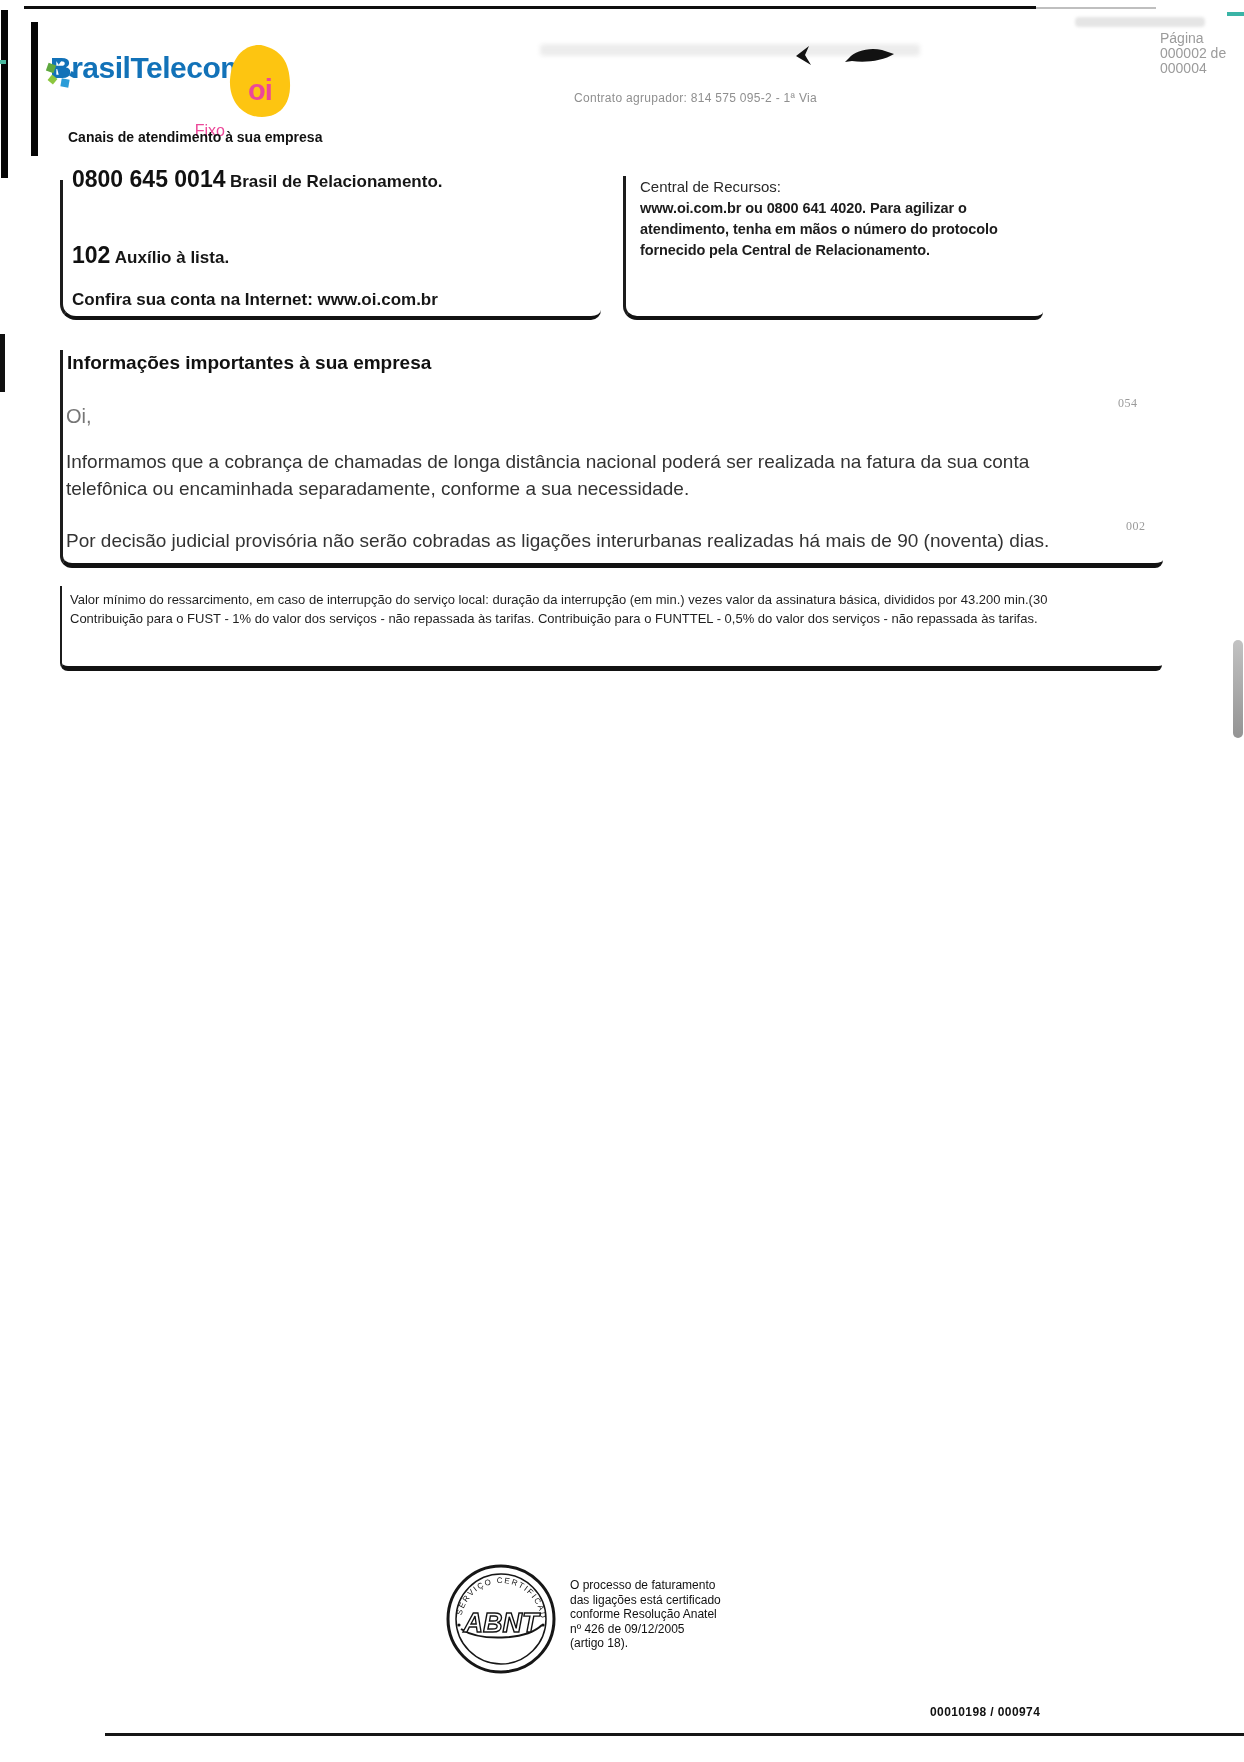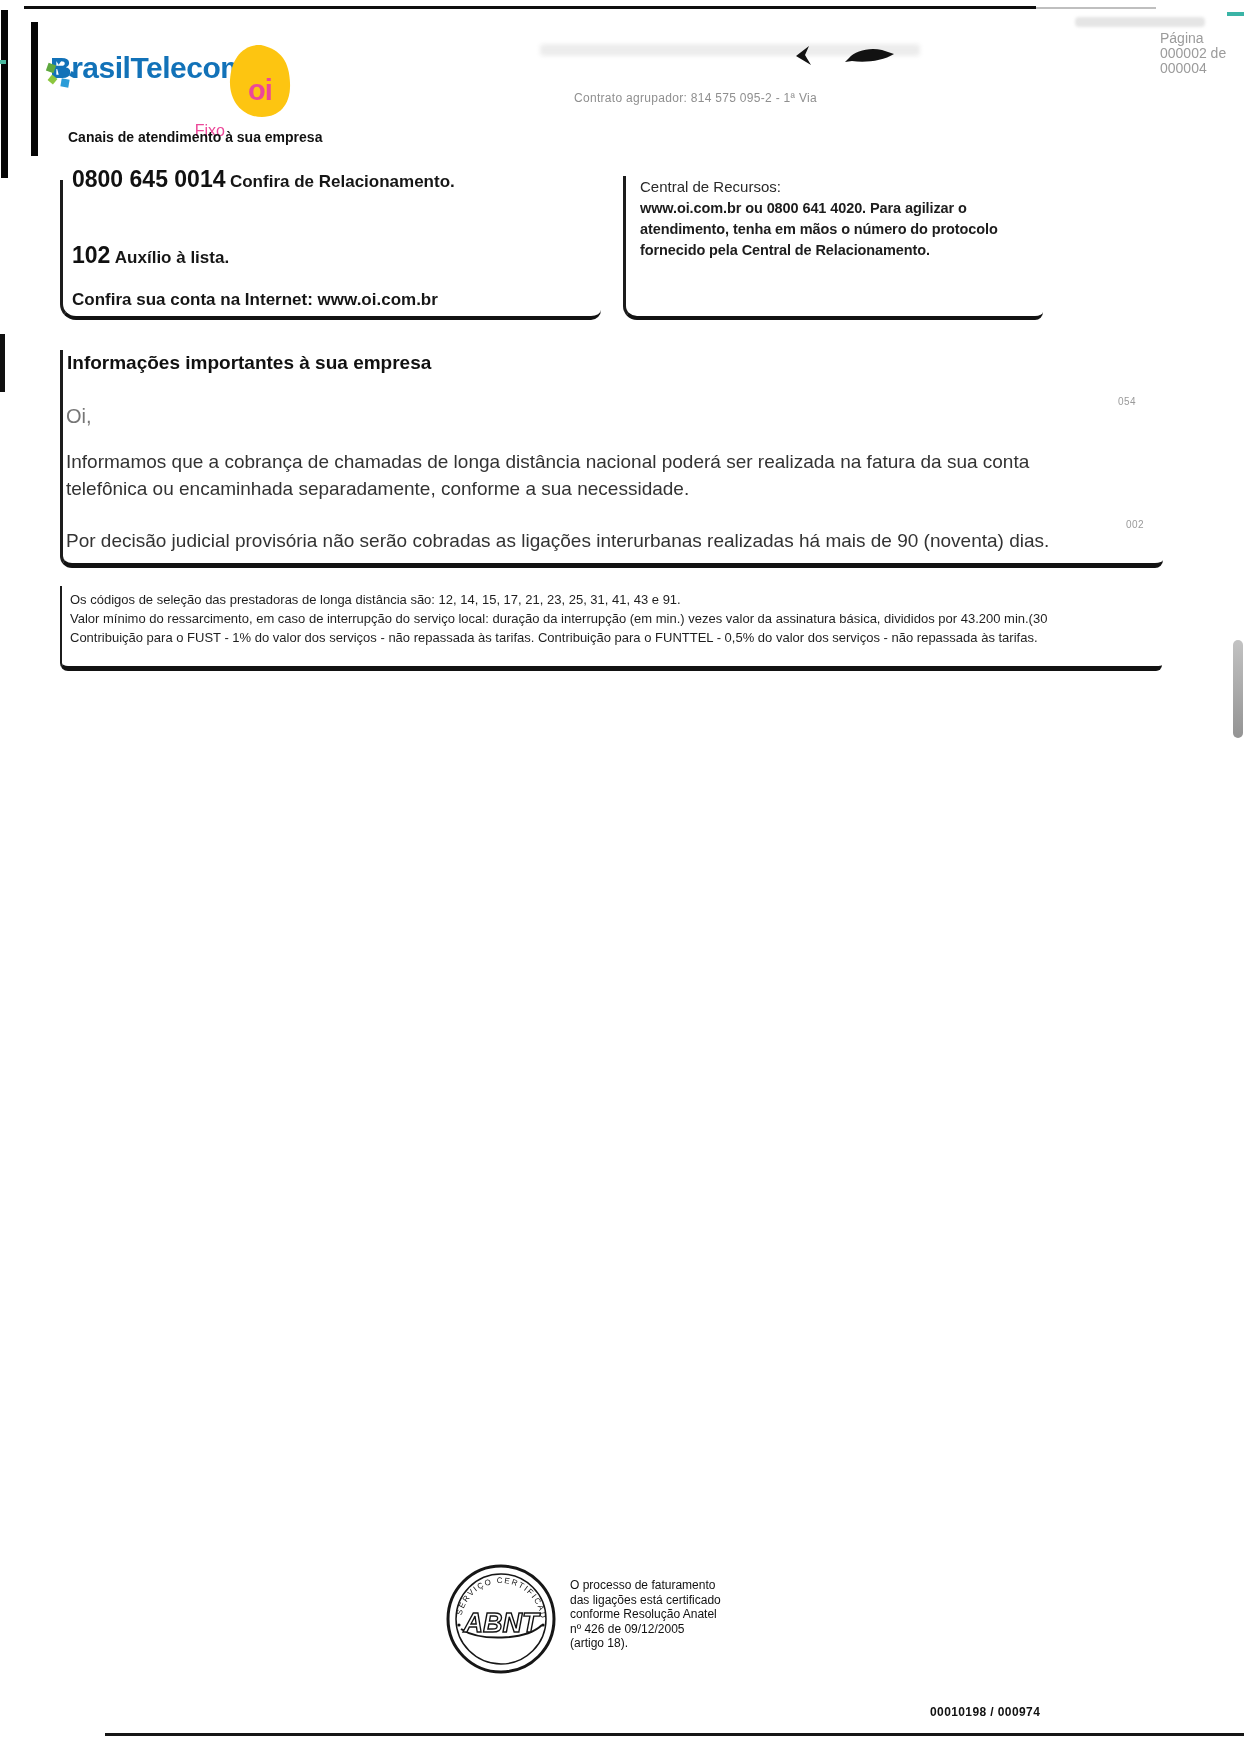--- a/index.html
+++ b/index.html
@@ -55,21 +55,21 @@
   .channels-footer { left:72px; top:290px; font-size:17px; font-weight:700; color:#161616; }
 
   .resources-title { left:640px; top:178px; font-size:15px; color:#2a2a2a; }
   .resources-body  { left:640px; top:198px; width:400px; font-size:14.5px; font-weight:600;
                      color:#1d1d1d; line-height:21px; letter-spacing:-0.1px; }
   .anatel-para { left:640px; top:263px; width:400px; font-size:14.5px; font-weight:700;
                  color:#161616; line-height:21px; text-align:justify; }
   .anatel-num { font-size:20px; font-weight:800; letter-spacing:.5px; }
 
   .important-title { left:67px; top:352px; font-size:19px; font-weight:700; color:#111; }
-  .code-tag { font-size:10px; color:#9a9a9a; letter-spacing:.5px; }
+  .code-tag { font-size:12px; color:#9a9a9a; letter-spacing:.5px;font-family:Liberation Serif, serif; }
   .code-top { left:1118px; top:396px; }
   .code-mid { left:1126px; top:519px; }
   .greeting { left:66px; top:405px; font-size:20px; color:#767676; }
   .para-1 { left:66px; top:448px; width:985px; font-size:19px; color:#333; line-height:27px; }
   .para-2 { left:66px; top:530px; width:1080px; font-size:19px; color:#333; }
 
   .legal-lines { left:70px; top:590px; width:1085px; font-size:13px; color:#1f1f1f; line-height:19px; }
 
   
   .stamp { left:445px; top:1563px; }
@@ -125,21 +125,21 @@
   <div class="abs page-indicator">
     <div>Página</div>
     <div>000002 de</div>
     <div>000004</div>
   </div>
 
   <div class="abs channels-title">Canais de atendimento à sua empresa</div>
   <div class="abs box channels-box"></div>
   <div class="abs channel-row-1">
     <span class="num-lg">0800 645 0014</span>
-    <span class="num-lbl">Confira de Relacionamento.</span>
+    <span class="num-lbl">Brasil de Relacionamento.</span>
   </div>
   <div class="abs channel-row-2">
     <span class="num-lg">102</span>
     <span class="num-lbl">Auxílio à lista.</span>
   </div>
   <div class="abs channels-footer">Confira sua conta na Internet: www.oi.com.br</div>
 
   <div class="abs box resources-box"></div>
   <div class="abs resources-title">Central de Recursos:</div>
   <div class="abs resources-body">www.oi.com.br ou  0800 641 4020. Para agilizar o atendimento, tenha em mãos o número do protocolo fornecido pela Central de Relacionamento.</div>
@@ -147,21 +147,20 @@
   <div class="abs box important-box"></div>
   <div class="abs important-title">Informações importantes à sua empresa</div>
   <div class="abs code-tag code-top">054</div>
   <div class="abs greeting">Oi,</div>
   <div class="abs para-1">Informamos que a cobrança de chamadas de longa distância nacional poderá ser realizada na  fatura da sua conta telefônica ou encaminhada separadamente, conforme a sua necessidade.</div>
   <div class="abs code-tag code-mid">002</div>
   <div class="abs para-2">Por decisão judicial provisória não serão cobradas as ligações interurbanas realizadas há mais de 90 (noventa) dias.</div>
 
   <div class="abs box legal-box"></div>
   <div class="abs legal-lines">
-    <div>Os códigos de seleção das prestadoras de longa distância são: 12, 14, 15, 17, 21, 23, 25, 31, 41, 43 e 91.</div>
     <div>Valor mínimo do ressarcimento, em caso de interrupção do serviço local: duração da interrupção (em min.) vezes valor da assinatura básica, divididos por 43.200 min.(30</div>
     <div>Contribuição para o FUST - 1% do valor dos serviços - não repassada às tarifas.  Contribuição para o FUNTTEL - 0,5% do valor dos serviços - não repassada às tarifas.</div>
   </div>
 
   <svg class="abs stamp" width="112" height="112" viewBox="0 0 112 112">
     <circle cx="56" cy="56" r="53" fill="none" stroke="#161616" stroke-width="3"></circle>
     <circle cx="56" cy="56" r="45" fill="none" stroke="#161616" stroke-width="1.5"></circle>
     <defs>
       <path id="arcTop" d="M 16 60 A 40 40 0 0 1 96 60" fill="none"></path>
     </defs>

